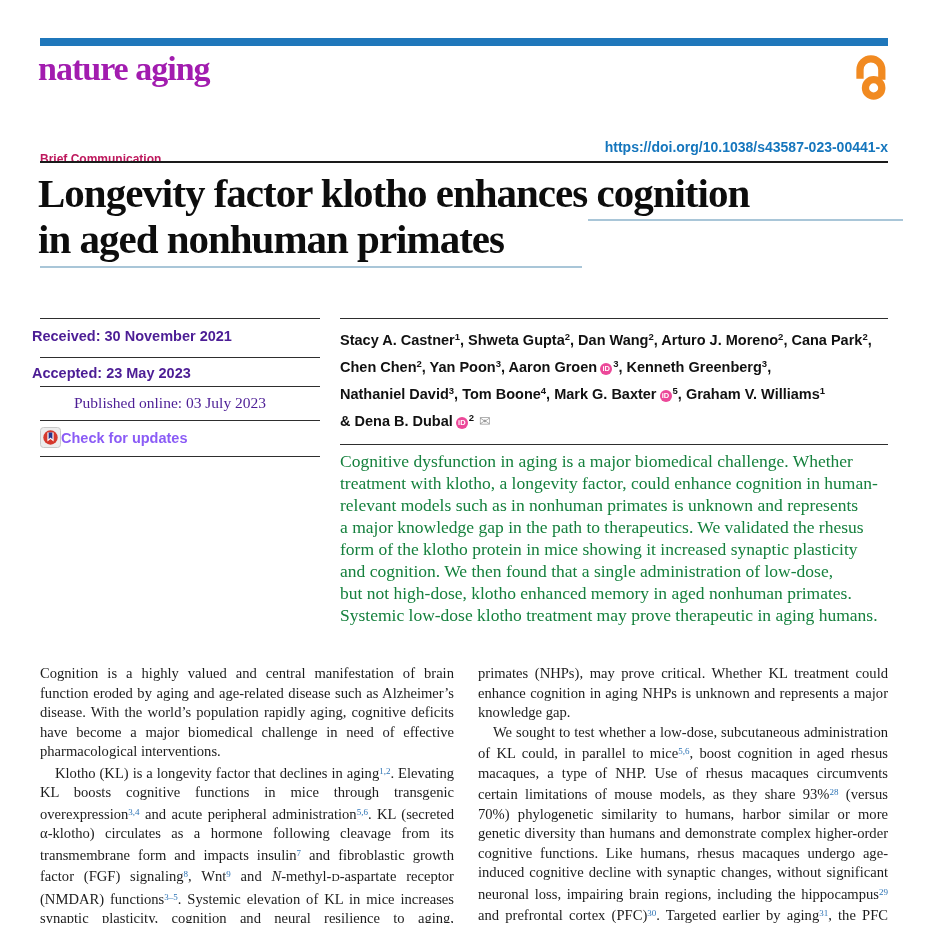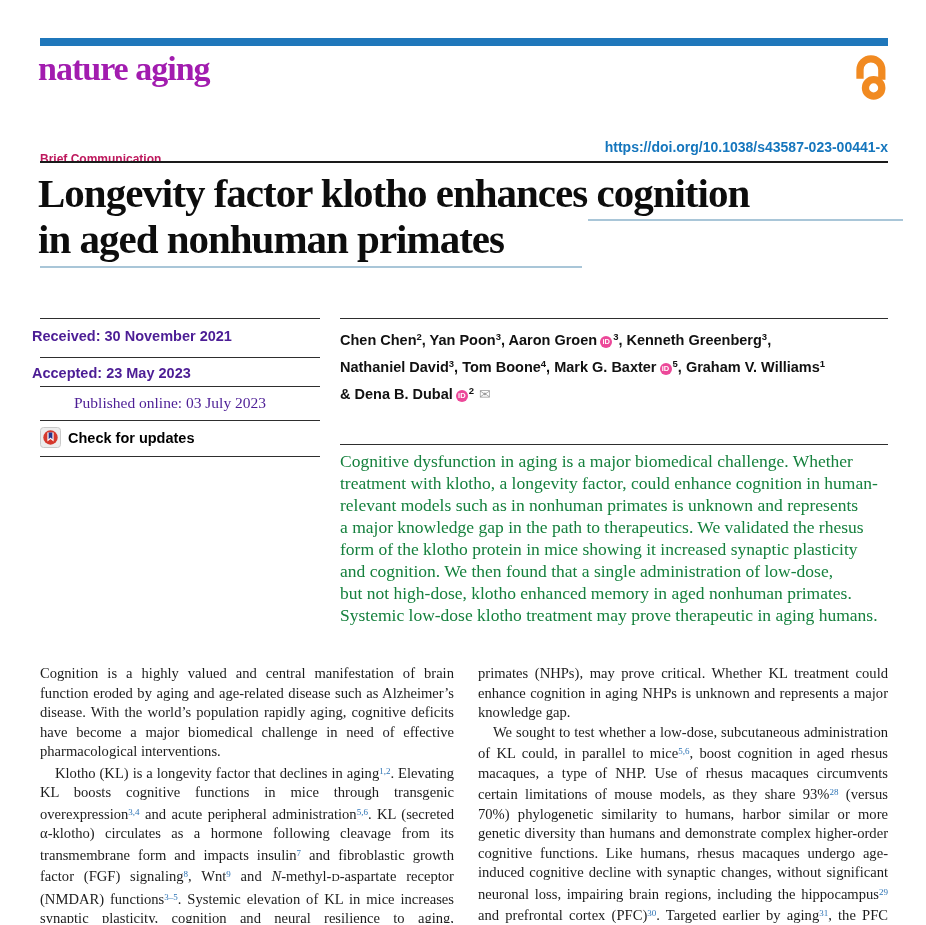--- a/index.html
+++ b/index.html
@@ -35,22 +35,22 @@
   .title-ul.seg1 { left:588px; top:219px; width:315px; }
   .title-ul.seg2 { left:40px; top:266px; width:542px; }
 
   .hr-thin { position:absolute; height:1px; background:#2e2e2e; }
   .hr-left { left:40px; width:280px; }
   .hr-right { left:340px; width:548px; }
 
   .date-line { position:absolute; left:32px; font-weight:700; font-size:14.5px; color:#4c1d95;text-align:right; }
   .date-serif { font-family:"Liberation Serif", serif; font-weight:400; font-size:15.5px;margin-left:42px; }
 
-  .check-row { position:absolute; left:40px; top:427px; display:flex; align-items:center; gap:7px;
-    font-weight:700; font-size:14.5px; color:#000000; cursor:pointer; }
+  .check-row { position:absolute; left:40px; top:427px; display:flex; align-items:center; 
+    font-weight:700; font-size:14.5px; color:#8b5cf6; cursor:pointer; }
 
   .authors {
     position:absolute; left:340px; top:325px; width:560px;
     font-weight:700; font-size:14.5px; line-height:23px; color:#111;
   }
   .authors .sup { font-size:9.5px; vertical-align:5px; color:#111; }
   .orcid {
     display:inline-block; width:12px; height:12px; border-radius:50%;
     background:#ec4899; color:#fff; font-size:7.5px; font-weight:700;
     line-height:12px; text-align:center; margin:0 1px 0 3px; vertical-align:1px;
@@ -117,20 +117,21 @@
         <path d="M7.4 5.6 h6.2 v9.0 l-3.1 -2.6 l-3.1 2.6 Z" fill="#ffffff"></path>
         <path d="M8.6 5.6 h3.8 v6.6 l-1.9 -1.6 l-1.9 1.6 Z" fill="#27348b"></path>
       </svg>
     </span>
     <span>Check for updates</span>
   </div>
   <div class="hr-thin hr-left" style="top:456px"></div>
 
   <div class="hr-thin hr-right" style="top:318px"></div>
   <div class="authors">
+    <div><span>Stacy A. Castner</span><span class="sup">1</span><span>, Shweta Gupta</span><span class="sup">2</span><span>, Dan Wang</span><span class="sup">2</span><span>, Arturo J. Moreno</span><span class="sup">2</span><span>, Cana Park</span><span class="sup">2</span><span>,</span></div>
     <div><span>Chen Chen</span><span class="sup">2</span><span>, Yan Poon</span><span class="sup">3</span><span>, Aaron Groen</span><span class="orcid">iD</span><span class="sup">3</span><span>, Kenneth Greenberg</span><span class="sup">3</span><span>,</span></div>
     <div><span>Nathaniel David</span><span class="sup">3</span><span>, Tom Boone</span><span class="sup">4</span><span>, Mark G. Baxter</span><span class="orcid">iD</span><span class="sup">5</span><span>, Graham V. Williams</span><span class="sup">1</span></div>
     <div><span>&amp; Dena B. Dubal</span><span class="orcid">iD</span><span class="sup">2</span><span class="env">✉</span></div>
   </div>
 
   <div class="hr-thin hr-right" style="top:444px"></div>
   <div class="abstract">Cognitive dysfunction in aging is a major biomedical challenge. Whether
 treatment with klotho, a longevity factor, could enhance cognition in human-
 relevant models such as in nonhuman primates is unknown and represents
 a major knowledge gap in the path to therapeutics. We validated the rhesus

